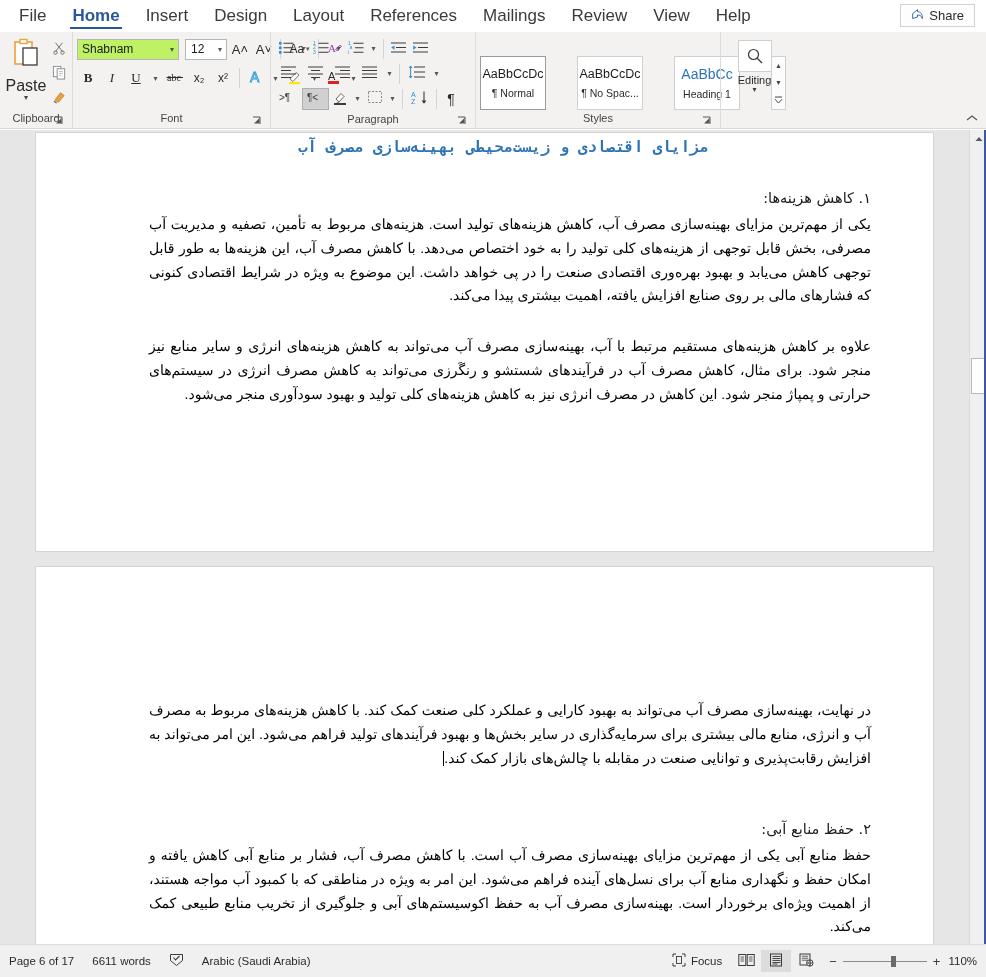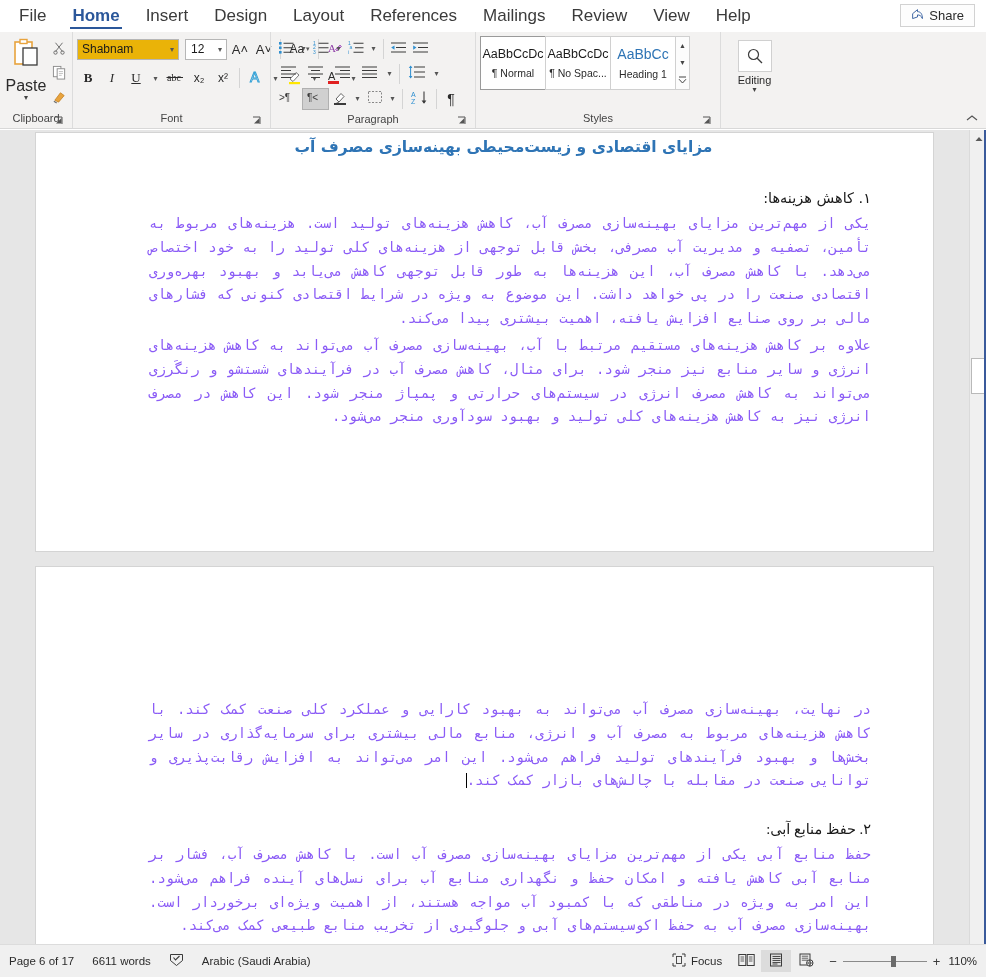--- a/index.html
+++ b/index.html
@@ -96,21 +96,21 @@
   .paste-lbl { font-size: 16px; color: #2b2b2b; margin-top: 1px; }
   .mini-col { display: flex; flex-direction: column; gap: 4px; padding-top: 4px; }
   .mini-btn { width: 22px; height: 20px; display:flex; align-items:center; justify-content:center; }
 
   
   .fontgrp { width: 198px; }
   .frow { display: flex; align-items: center; gap: 2px; height: 26px; }
   .frow.r2 { margin-top: 3px; }
   .fontbox {
     width: 102px; height: 21px;
-    border: 1px solid #b6b6b6; background: #eab308;
+    border: 1px solid #b6b6b6; background: #bef264;
     font-size: 12px; color: #1a1a1a;
     display: flex; align-items: center; padding-left: 4px;
     position: relative;
   }
   .sizebox {
     width: 42px; height: 21px;
     border: 1px solid #b6b6b6; background: #fff;
     font-size: 12px; color: #1a1a1a;
     display: flex; align-items: center; padding-left: 5px;
     position: relative; margin-left: 4px;
@@ -128,21 +128,22 @@
   
   .paragrp { width: 205px; }
   .pcol { display:flex; flex-direction:column; }
   .prow { display:flex; align-items:center; height:25px; }
 
   
   .stylesgrp { width: 245px; }
   .stylebox {
     display: flex;
     border: 0;
-    margin-top: 0;
+    margin-top: 20px;
+    gap: 32px;
   }
   .style-item {
     width: 66px; height: 54px;
     border: 1px solid #d0d0d0;
     background: #fff;
     display: flex; flex-direction: column;
     align-items: center; justify-content: center;
     margin-right: -1px;
   }
   .style-item.sel { border: 1.5px solid #9a9a9a; }
@@ -180,22 +181,22 @@
     width: 899px;
     background: #ffffff;
     border: 1px solid #d4d4d4;
   }
   #page1 { top: 2px; height: 420px; }
   #page2 { top: 436px; height: 420px; }
 
   .rtl {
     direction: rtl;
     text-align: justify;
-    font-family: Liberation Mono, monospace;
-    color: #8b5cf6;
+    font-family: Liberation Sans, sans-serif;
+    color: #000000;
     margin-left: 13px;
   }
   .doc-h1 {
     direction: rtl;
     text-align: center;
     color: #2e74b5;
     font-weight: bold;
     font-size: 15.5px;
     font-family: "DejaVu Sans", sans-serif;
   }
@@ -667,31 +668,31 @@
   <div class="ribbon-collapse">
     <svg width="12" height="9" viewBox="0 0 12 9">
         <path d="M1 6 L6 2 L11 6" fill="none" stroke="#555" stroke-width="1.2"></path>
       </svg>
   </div>
 </div>
 
 <div class="docarea">
 
   <div class="page" id="page1">
-    <div class="doc-h1" style="position:absolute;left:100px;right:62px;top:5px;">مزایای اقتصادی و زیست‌محیطی بهینه‌سازی مصرف آب</div>
+    <div class="doc-h1" style="position:absolute;left:100px;right:62px;top:5px;font-family:Liberation Mono, monospace;">مزایای اقتصادی و زیست‌محیطی بهینه‌سازی مصرف آب</div>
     <div class="doc-num" style="position:absolute;left:100px;right:62px;top:57px;">۱. کاهش هزینه‌ها:</div>
     <div class="rtl doc-p" style="position:absolute;left:100px;right:62px;top:80px;">یکی از مهم‌ترین مزایای بهینه‌سازی مصرف آب، کاهش هزینه‌های تولید است. هزینه‌های مربوط به تأمین، تصفیه و مدیریت آب مصرفی، بخش قابل توجهی از هزینه‌های کلی تولید را به خود اختصاص می‌دهد. با کاهش مصرف آب، این هزینه‌ها به طور قابل توجهی کاهش می‌یابد و بهبود بهره‌وری اقتصادی صنعت را در پی خواهد داشت. این موضوع به ویژه در شرایط اقتصادی کنونی که فشارهای مالی بر روی صنایع افزایش یافته، اهمیت بیشتری پیدا می‌کند.</div>
     <div class="rtl doc-p" style="position:absolute;left:100px;right:62px;top:202px;">علاوه بر کاهش هزینه‌های مستقیم مرتبط با آب، بهینه‌سازی مصرف آب می‌تواند به کاهش هزینه‌های انرژی و سایر منابع نیز منجر شود. برای مثال، کاهش مصرف آب در فرآیندهای شستشو و رنگَرزی می‌تواند به کاهش مصرف انرژی در سیستم‌های حرارتی و پمپاژ منجر شود. این کاهش در مصرف انرژی نیز به کاهش هزینه‌های کلی تولید و بهبود سودآوری منجر می‌شود.</div>
   </div>
 
   <div class="page" id="page2">
     <div class="rtl doc-p" style="position:absolute;left:100px;right:62px;top:132px;">
       <span>در نهایت، بهینه‌سازی مصرف آب می‌تواند به بهبود کارایی و عملکرد کلی صنعت کمک کند. با کاهش هزینه‌های مربوط به مصرف آب و انرژی، منابع مالی بیشتری برای سرمایه‌گذاری در سایر بخش‌ها و بهبود فرآیندهای تولید فراهم می‌شود. این امر می‌تواند به افزایش رقابت‌پذیری و توانایی صنعت در مقابله با چالش‌های بازار کمک کند.</span><span class="cursor-caret"></span>
     </div>
-    <div class="doc-num" style="position:absolute;left:100px;right:62px;top:254px;font-family:Liberation Serif, serif;">۲. حفظ منابع آبی:</div>
+    <div class="doc-num" style="position:absolute;left:100px;right:62px;top:254px;">۲. حفظ منابع آبی:</div>
     <div class="rtl doc-p" style="position:absolute;left:100px;right:62px;top:277px;">حفظ منابع آبی یکی از مهم‌ترین مزایای بهینه‌سازی مصرف آب است. با کاهش مصرف آب، فشار بر منابع آبی کاهش یافته و امکان حفظ و نگهداری منابع آب برای نسل‌های آینده فراهم می‌شود. این امر به ویژه در مناطقی که با کمبود آب مواجه هستند، از اهمیت ویژه‌ای برخوردار است. بهینه‌سازی مصرف آب به حفظ اکوسیستم‌های آبی و جلوگیری از تخریب منابع طبیعی کمک می‌کند.</div>
 
   </div>
 
 </div>
 
 <div class="vscroll">
   <div class="vs-up">
     <svg width="8" height="6" viewBox="0 0 8 6">
         <path d="M0.5 5 L4 1 L7.5 5 Z" fill="#5a5a5a"></path>

